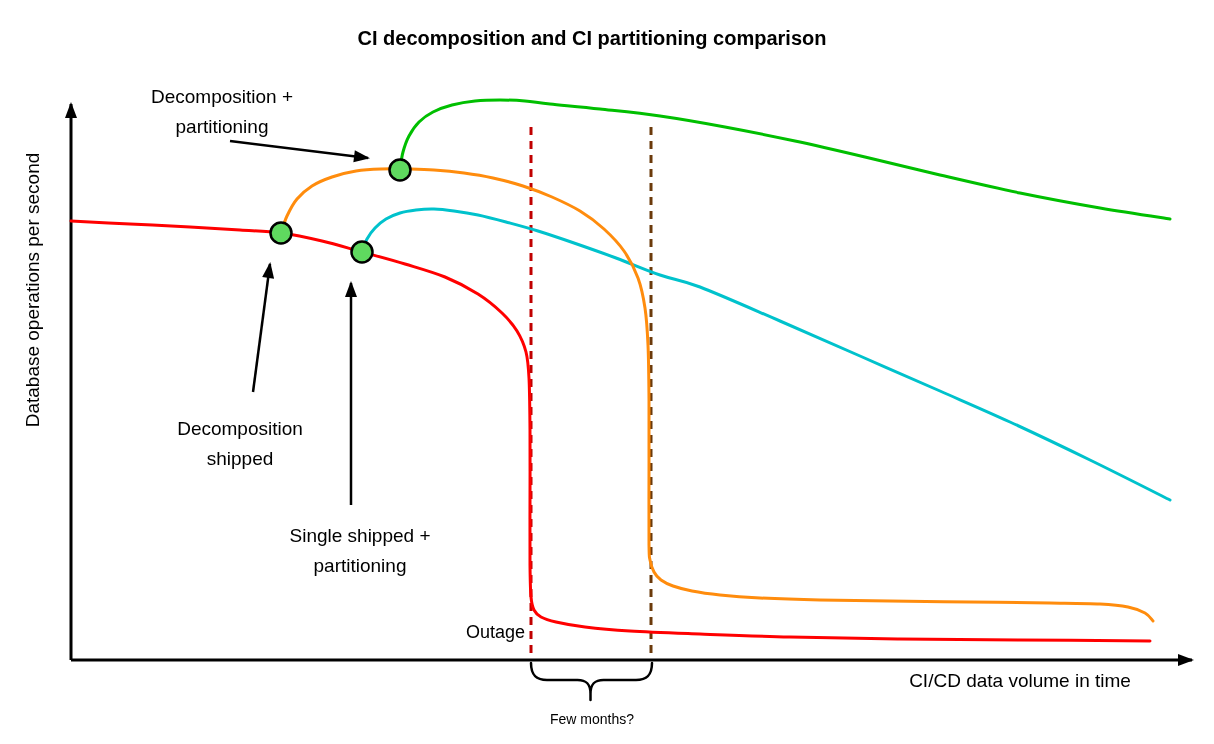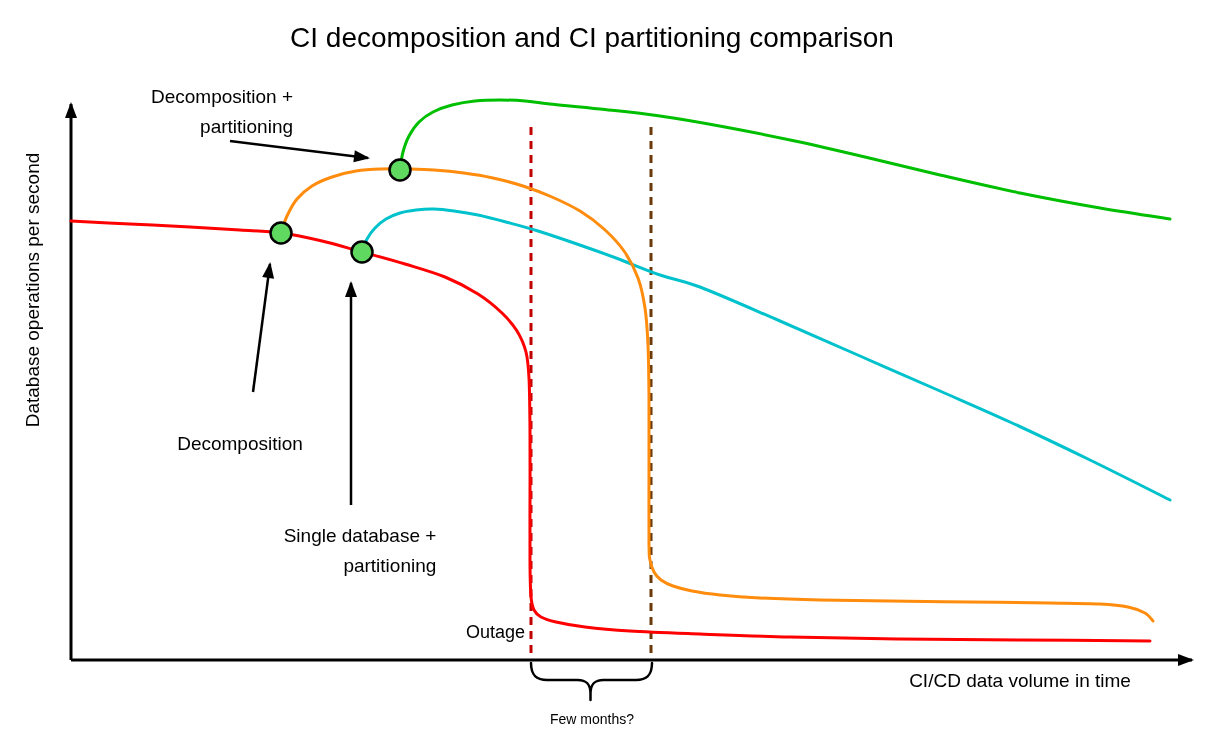--- a/index.html
+++ b/index.html
@@ -2,22 +2,22 @@
 <html><head>
 <meta charset="utf-8">
 <style>
   html,body{margin:0;padding:0;background:#fff;}
   #stage{
     position:relative;width:1214px;height:744px;background:#ffffff;
     font-family:"Liberation Sans",sans-serif;color:#000;overflow:hidden;
   }
   #plot{position:absolute;left:0;top:0;}
   .txt{position:absolute;white-space:nowrap;transform:translate(-50%,-50%);}
-  .center-block{text-align:right;line-height:30px;font-size:19px;}
-  #title{font-size:28px;font-weight:normal;}
+  .center-block{text-align:center;line-height:30px;font-size:19px;}
+  #title{font-size:20px;font-weight:bold;}
   #ylabel{transform:translate(-50%,-50%) rotate(-90deg);font-size:19px;}
   #xlabel{font-size:19px;}
   #outage{transform:translate(-100%,-50%);font-size:18px;}
   #fewmonths{font-size:14px;}
 </style>
 </head>
 <body>
 
 <div id="stage">
 
@@ -52,24 +52,25 @@
 
   <div id="xlabel" class="txt" style="left:1020px;top:681px;">CI/CD data volume in time</div>
 
   <div class="txt center-block" style="left:222px;top:112px;">
     <div>Decomposition +</div>
     <div>partitioning</div>
   </div>
 
   <div class="txt center-block" style="left:240px;top:432px;margin-top:12px;">
     <div>Decomposition</div>
+    <div>shipped</div>
   </div>
 
   <div class="txt center-block" style="left:360px;top:551px;">
-    <div>Single database +</div>
+    <div>Single shipped +</div>
     <div>partitioning</div>
   </div>
 
   <div id="outage" class="txt" style="left:525px;top:632px;">Outage</div>
 
   <div id="fewmonths" class="txt" style="left:592px;top:719px;">Few months?</div>
 
 </div>
 
 </body></html>

